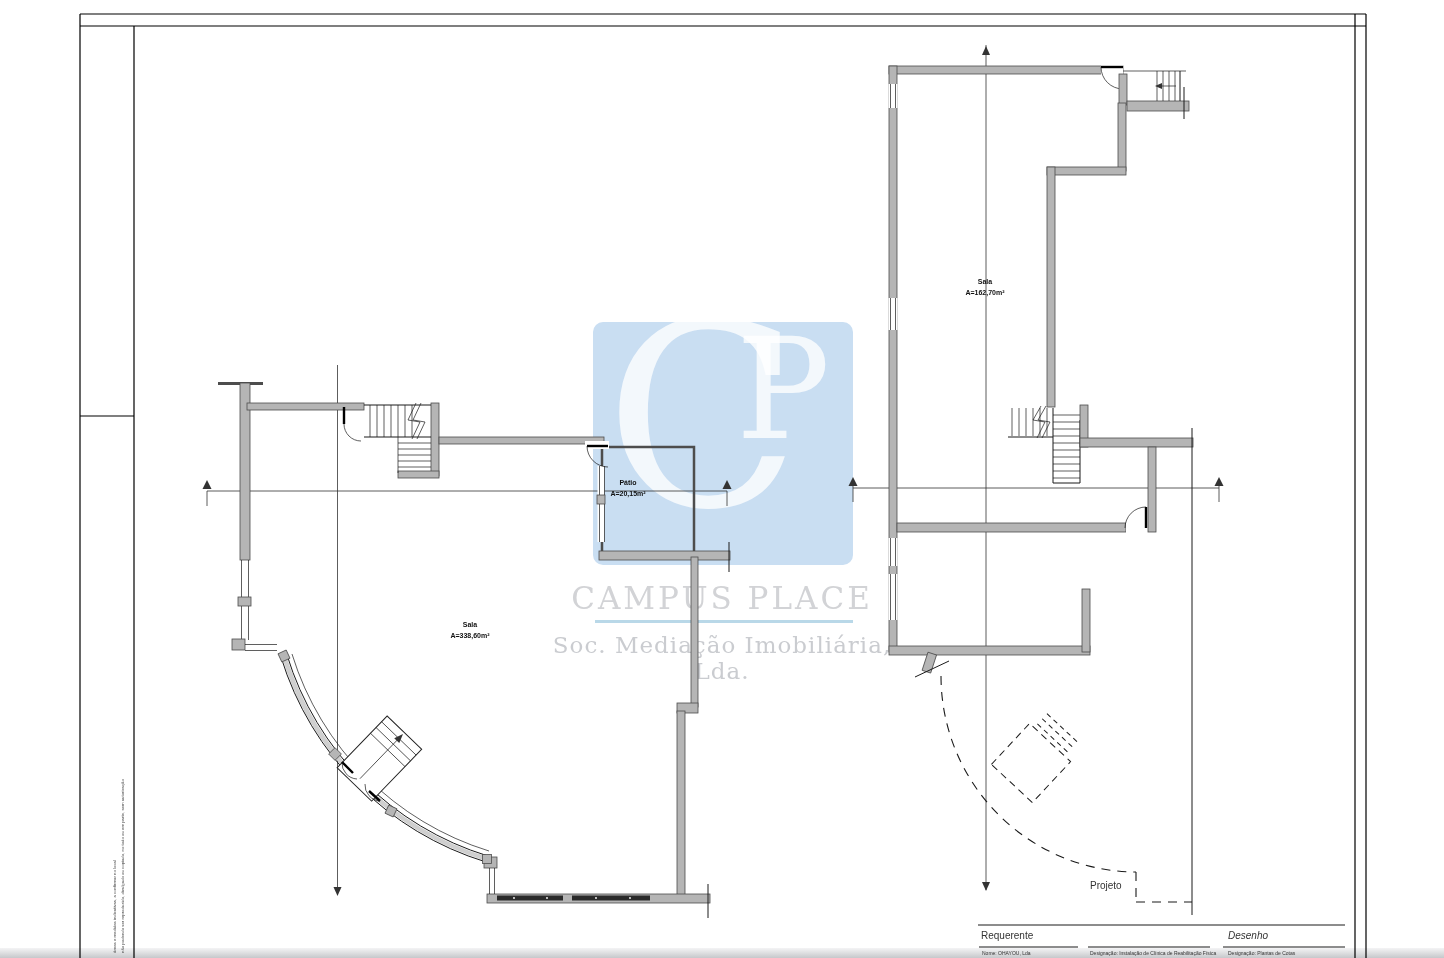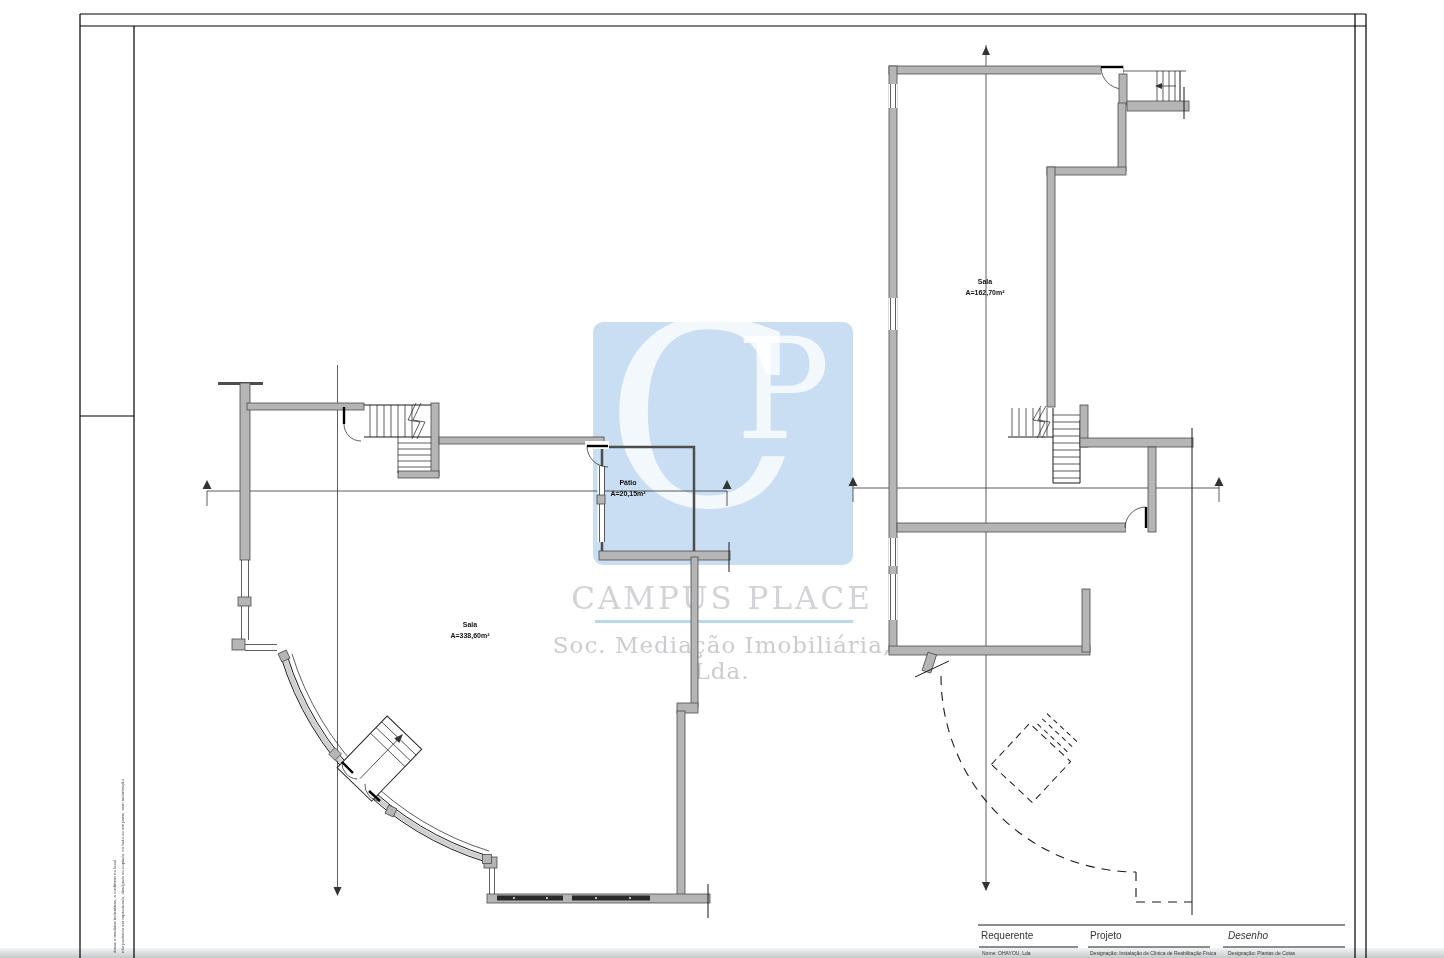--- a/index.html
+++ b/index.html
@@ -249,21 +249,21 @@
   <div class="rlabel" style="left:628px;top:478px;">
     <span>Pátio</span><br>
     <span>A=20,15m²</span>
   </div>
   <div class="rlabel" style="left:985px;top:277px;">
     <span>Sala</span><br>
     <span>A=162,70m²</span>
   </div>
 
   <div class="tb-label" style="left:981px;top:930px;">Requerente</div>
-  <div class="tb-label" style="left:1090px;top:930px;">Projeto</div>
+  <div class="tb-label" style="left:1090px;top:880px;">Projeto</div>
   <div class="tb-label" style="left:1228px;top:930px;font-style:italic;">Desenho</div>
   <div class="tb-value" style="left:982px;top:950px;">Nome: OHAYOU, Lda</div>
   <div class="tb-value" style="left:1090px;top:950px;">Designação: Instalação  de Clínica de Reabilitação Física</div>
   <div class="tb-value" style="left:1228px;top:950px;">Designação: Plantas de Cotas</div>
 
   <div class="vnote" style="left:112px;top:953px;">áreas e medidas indicativas, a confirmar no local</div>
   <div class="vnote" style="left:120px;top:953px;">não podendo ser reproduzido, divulgado ou copiado, no todo ou em parte, sem autorização</div>
 
 </div>
 

